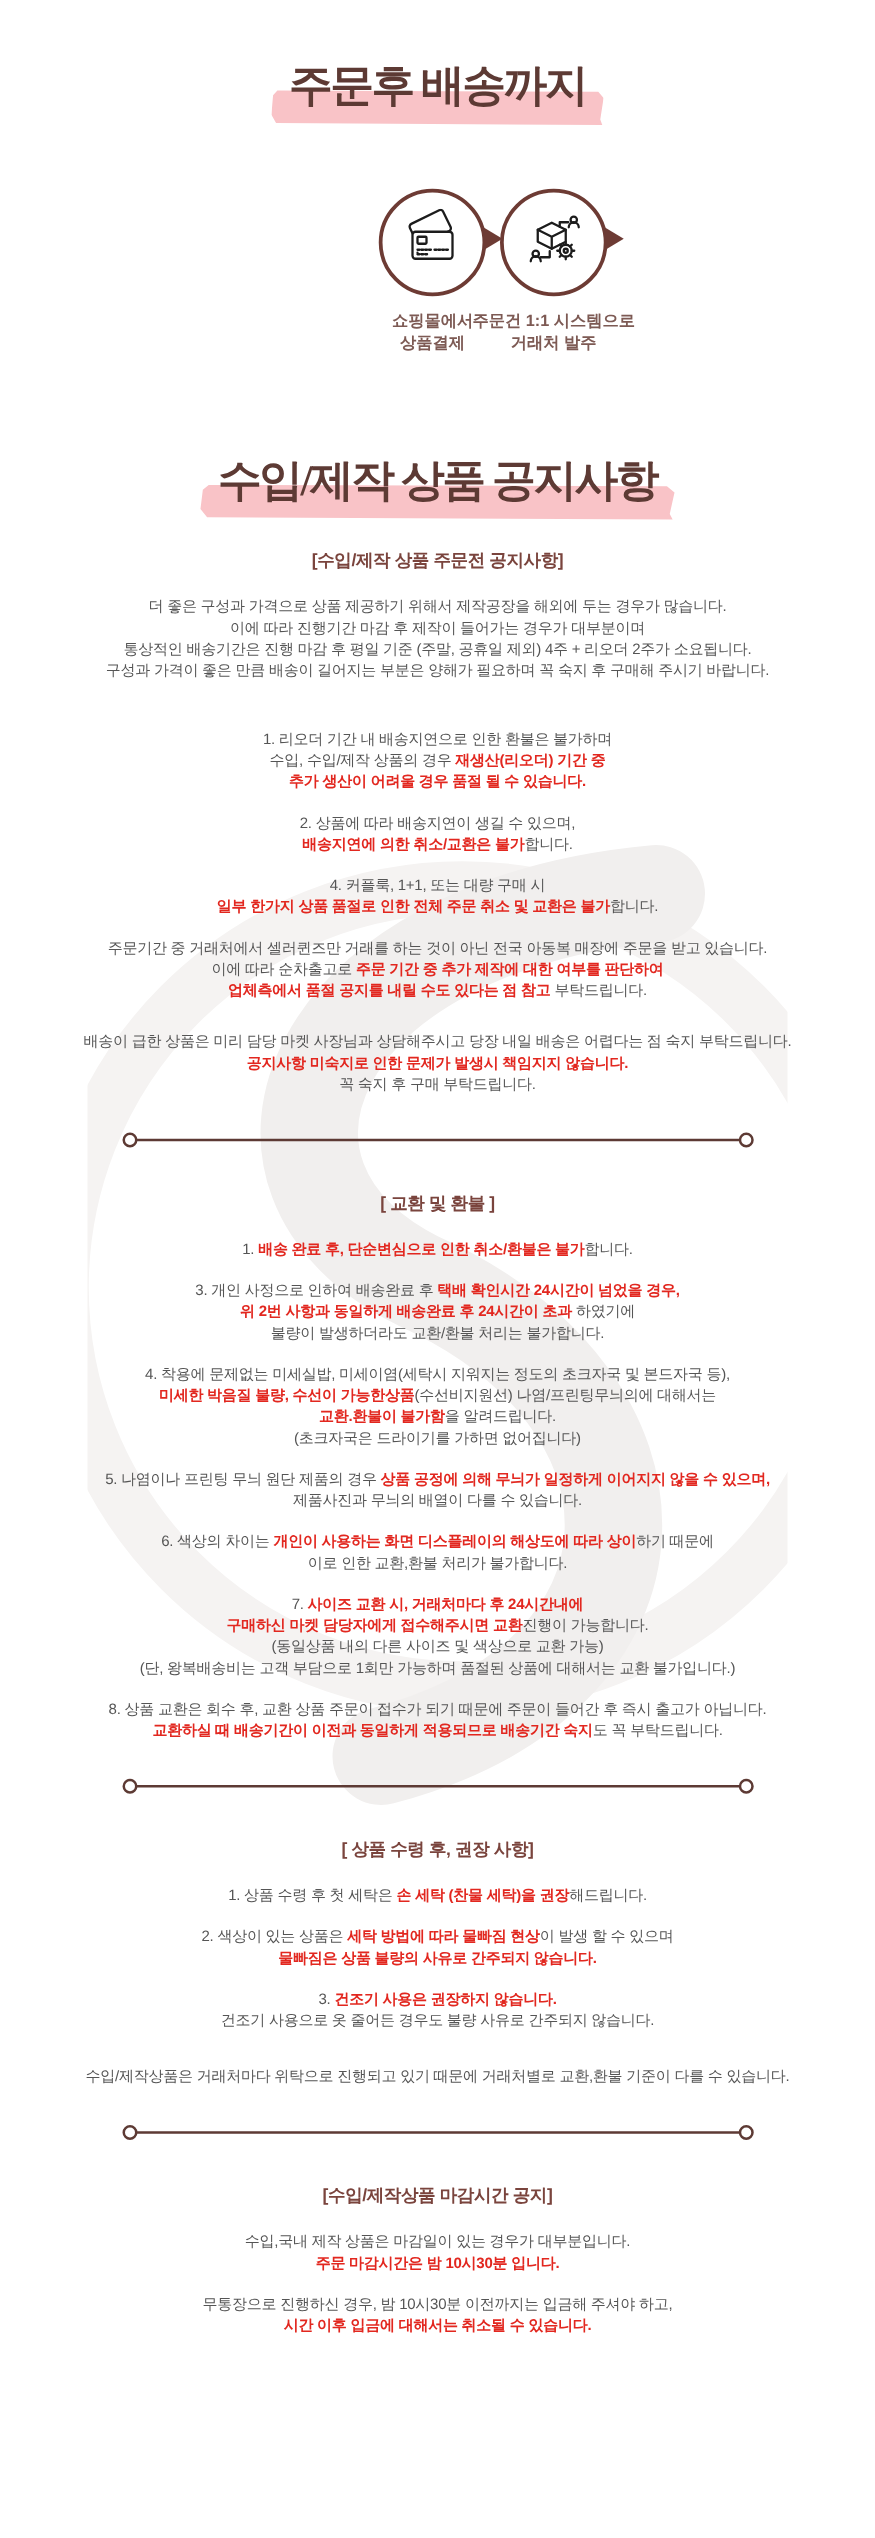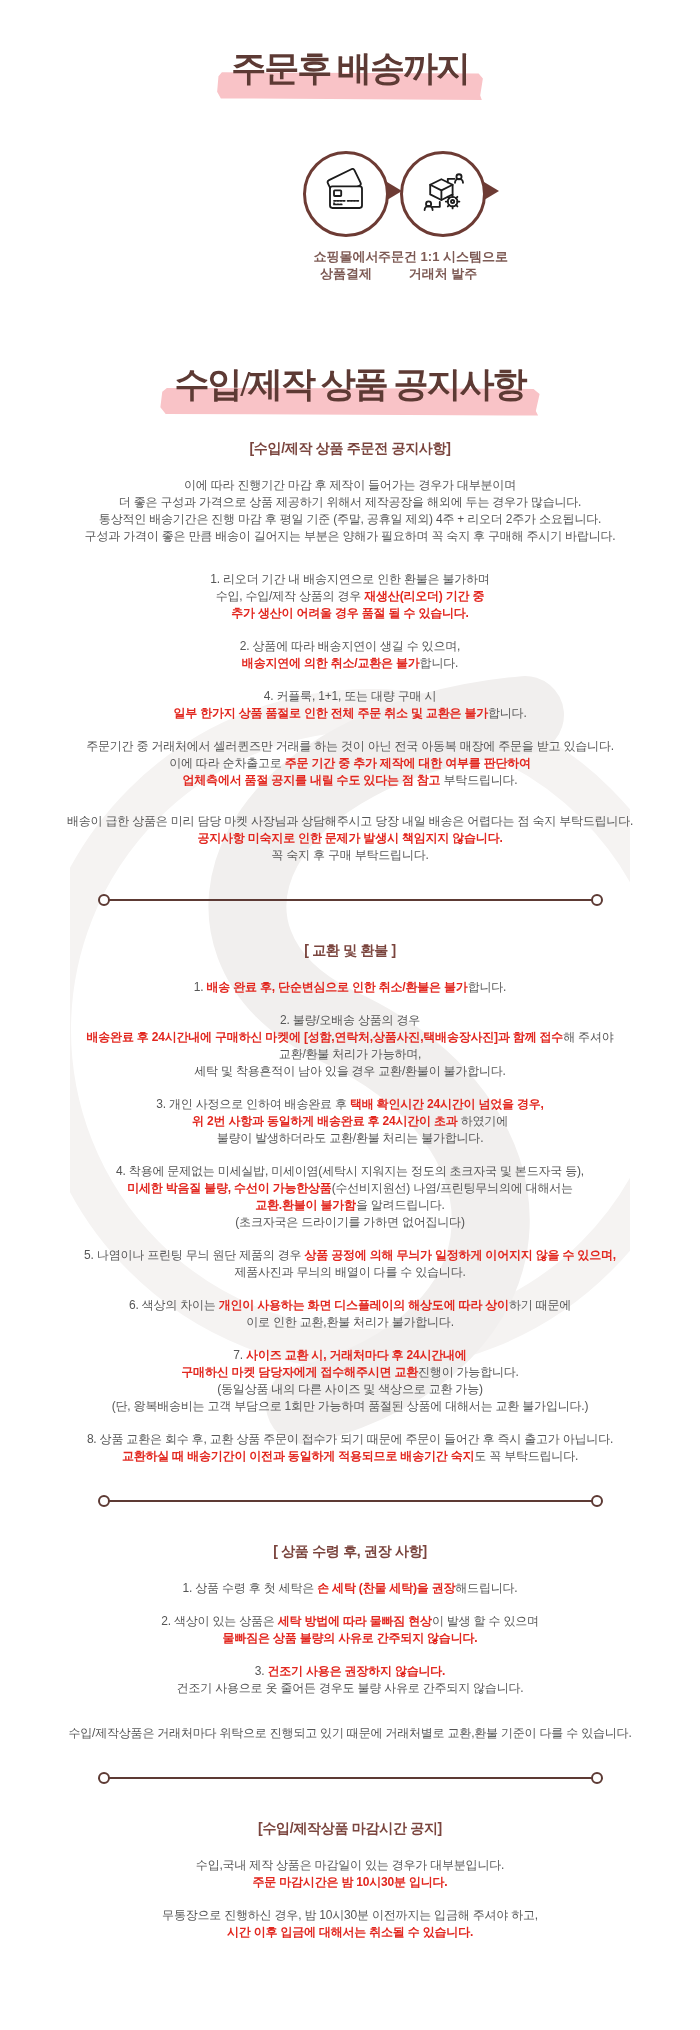--- a/index.html
+++ b/index.html
@@ -133,26 +133,26 @@
   <div class="title-row title2-row">
     <span class="hl-wrap">
       <span class="big-title">수입/제작 상품 공지사항</span>
     </span>
   </div>
 
   <section class="notice-section">
     <h3 class="sec-heading">[수입/제작 상품 주문전 공지사항]</h3>
     <div class="blocks">
         <div class="tblock">
+          <div class="line"><span class="s-g">더 좋은 구성과 가격으로 상품 제공하기 위해서 제작공장을 해외에 두는 경우가 많습니다.</span></div>
           <div class="line"><span class="s-g">이에 따라 진행기간 마감 후 제작이 들어가는 경우가 대부분이며</span></div>
-          <div class="line"><span class="s-g">더 좋은 구성과 가격으로 상품 제공하기 위해서 제작공장을 해외에 두는 경우가 많습니다.</span></div>
           <div class="line"><span class="s-g">통상적인 배송기간은 진행 마감 후 평일 기준 (주말, 공휴일 제외) 4주 + 리오더 2주가 소요됩니다.</span></div>
           <div class="line"><span class="s-g">구성과 가격이 좋은 만큼 배송이 길어지는 부분은 양해가 필요하며 꼭 숙지 후 구매해 주시기 바랍니다.</span></div>
         </div>
-        <div class="tblock" style="margin-top: 26px;">
+        <div class="tblock" style="margin-top: 38px;">
           <div class="line"><span class="s-g">1. 리오더 기간 내 배송지연으로 인한 환불은 불가하며</span></div>
           <div class="line"><span class="s-g">수입, 수입/제작 상품의 경우 </span><span class="s-r">재생산(리오더) 기간 중</span></div>
           <div class="line"><span class="s-r">추가 생산이 어려울 경우 품절 될 수 있습니다.</span></div>
         </div>
         <div class="tblock">
           <div class="line"><span class="s-g">2. 상품에 따라 배송지연이 생길 수 있으며,</span></div>
           <div class="line"><span class="s-r">배송지연에 의한 취소/교환은 불가</span><span class="s-g">합니다.</span></div>
         </div>
         <div class="tblock">
           <div class="line"><span class="s-g">4. 커플룩, 1+1, 또는 대량 구매 시</span></div>
@@ -177,26 +177,20 @@
     <span class="ring"></span>
   </div>
 
   <section class="notice-section">
     <h3 class="sec-heading">[ 교환 및 환불 ]</h3>
     <div class="blocks">
         <div class="tblock">
           <div class="line"><span class="s-g">1. </span><span class="s-r">배송 완료 후, 단순변심으로 인한 취소/환불은 불가</span><span class="s-g">합니다.</span></div>
         </div>
         <div class="tblock">
-          <div class="line"><span class="s-g">2. 불량/오배송 상품의 경우</span></div>
-          <div class="line"><span class="s-r">배송완료 후 24시간내에 구매하신 마켓에 [성함,연락처,상품사진,택배송장사진]과 함께 접수</span><span class="s-g">해 주셔야</span></div>
-          <div class="line"><span class="s-g">교환/환불 처리가 가능하며,</span></div>
-          <div class="line"><span class="s-g">세탁 및 착용흔적이 남아 있을 경우 교환/환불이 불가합니다.</span></div>
-        </div>
-        <div class="tblock">
           <div class="line"><span class="s-g">3. 개인 사정으로 인하여 배송완료 후 </span><span class="s-r">택배 확인시간 24시간이 넘었을 경우,</span></div>
           <div class="line"><span class="s-r">위 2번 사항과 동일하게 배송완료 후 24시간이 초과</span><span class="s-g"> 하였기에</span></div>
           <div class="line"><span class="s-g">불량이 발생하더라도 교환/환불 처리는 불가합니다.</span></div>
         </div>
         <div class="tblock">
           <div class="line"><span class="s-g">4. 착용에 문제없는 미세실밥, 미세이염(세탁시 지워지는 정도의 초크자국 및 본드자국 등),</span></div>
           <div class="line"><span class="s-r">미세한 박음질 불량, 수선이 가능한상품</span><span class="s-g">(수선비지원선) 나염/프린팅무늬의에 대해서는</span></div>
           <div class="line"><span class="s-r">교환.환불이 불가함</span><span class="s-g">을 알려드립니다.</span></div>
           <div class="line"><span class="s-g">(초크자국은 드라이기를 가하면 없어집니다)</span></div>
         </div>

